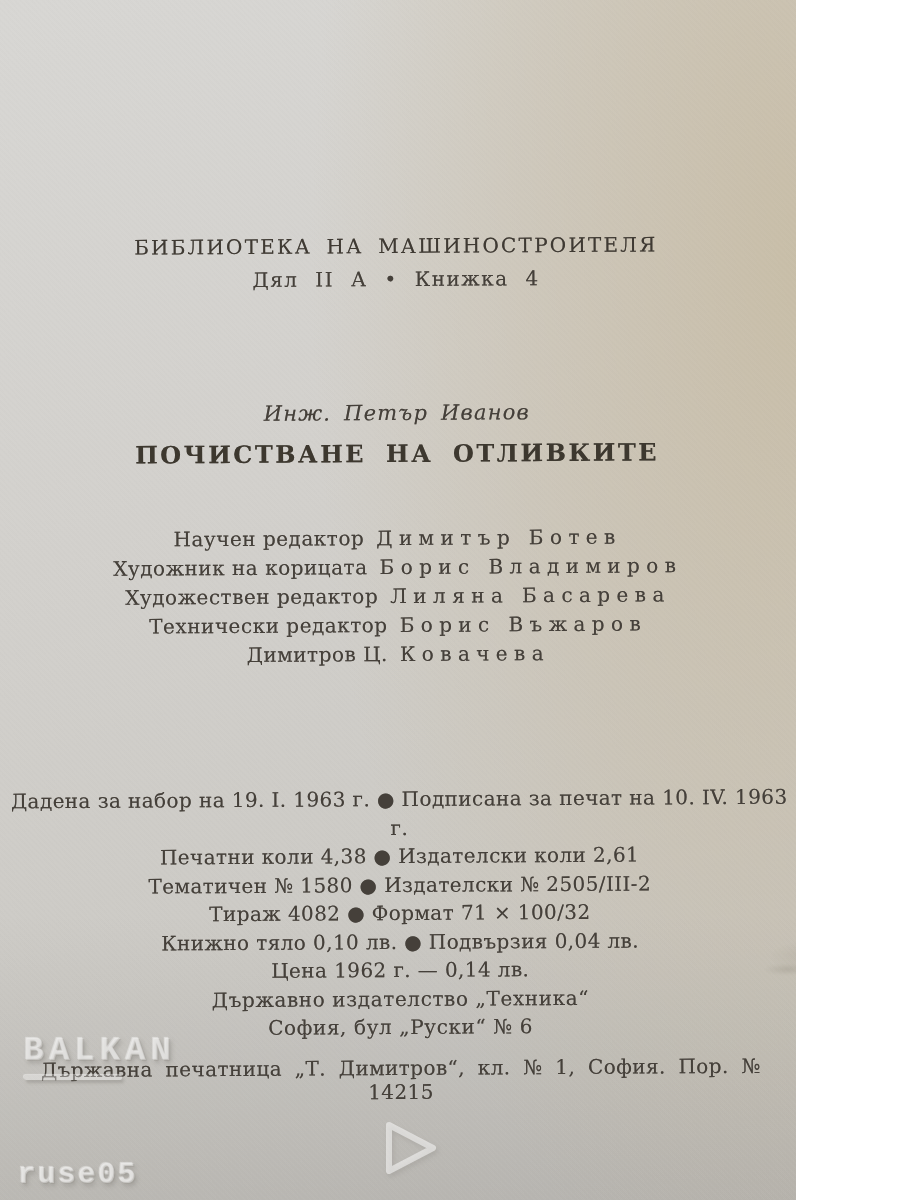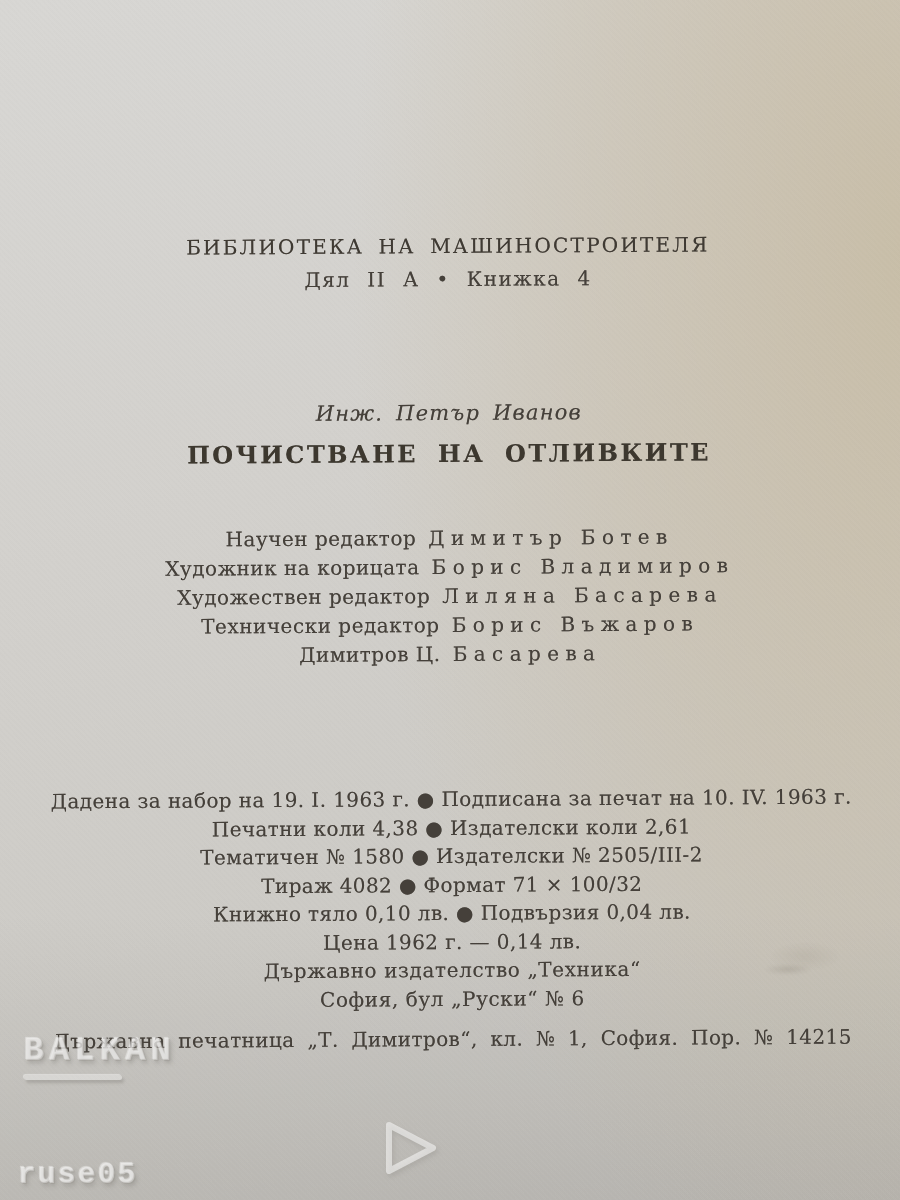--- a/index.html
+++ b/index.html
@@ -2,21 +2,21 @@
 <html><head>
 <meta charset="utf-8">
 <style>
   html,body{margin:0;padding:0;}
   body{
     width:900px;height:1200px;
     font-family:"DejaVu Serif", serif;
     overflow:hidden;
   }
   .photo{
-    position:relative;width:900px;height:1200px;overflow:hidden;
+    position:relative;width:796px;height:1200px;overflow:hidden;
     background:
       repeating-linear-gradient(47deg, rgba(0,0,0,0.008) 0 2px, rgba(255,255,255,0.008) 2px 4px),
       linear-gradient(180deg, rgba(0,0,0,0) 76%, rgba(62,58,52,0.10) 100%),
       radial-gradient(62% 90% at 101% 22%, rgba(200,189,166,0.95) 0%, rgba(200,189,166,0.45) 58%, rgba(200,189,166,0) 100%),
       linear-gradient(158deg, #d8d7d4 0%, #d3d1cd 38%, #cccac5 70%, #c3c1bd 100%);
   }
   
   .page-content{
     position:absolute;inset:0;
     text-align:center;
@@ -87,21 +87,21 @@
 
         <div class="credit-line">
           <span class="credit-label">Художествен редактор</span><span class="credit-name">Лиляна Басарева</span>
         </div>
 
         <div class="credit-line">
           <span class="credit-label">Технически редактор</span><span class="credit-name">Борис Въжаров</span>
         </div>
 
         <div class="credit-line">
-          <span class="credit-label">Димитров Ц.</span><span class="credit-name">Басарева</span>
+          <span class="credit-label">Димитров Ц.</span><span class="credit-name">Ковачева</span>
         </div>
       </div>
 
     <div class="imprint">
 
         <div class="imprint-line">Дадена за набор на 19. I. 1963 г. ● Подписана за печат на 10. IV. 1963 г.</div>
 
         <div class="imprint-line">Печатни коли 4,38 ● Издателски коли 2,61</div>
 
         <div class="imprint-line">Тематичен № 1580 ● Издателски № 2505/III-2</div>

